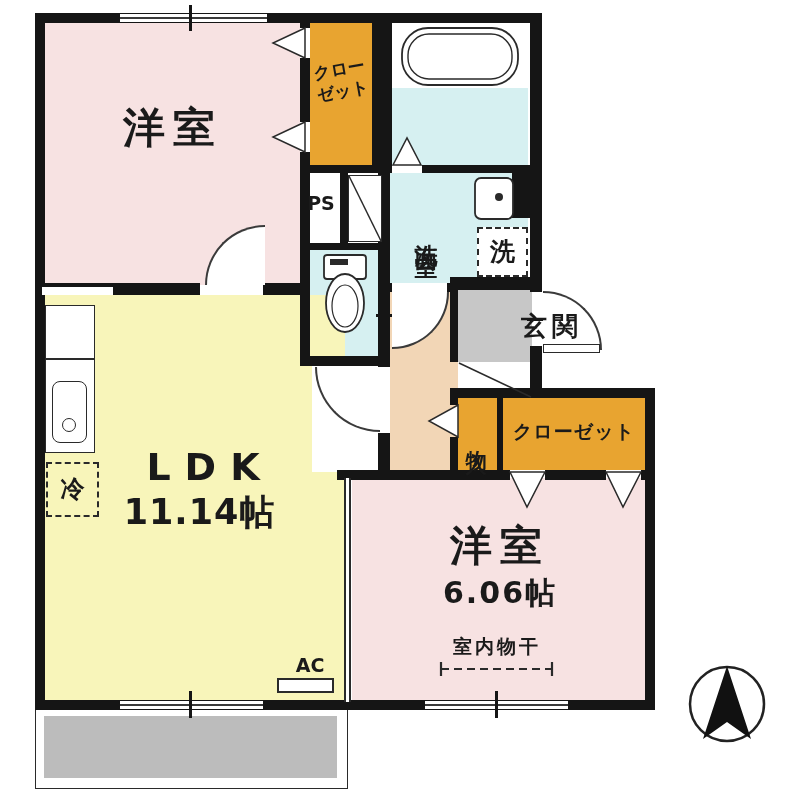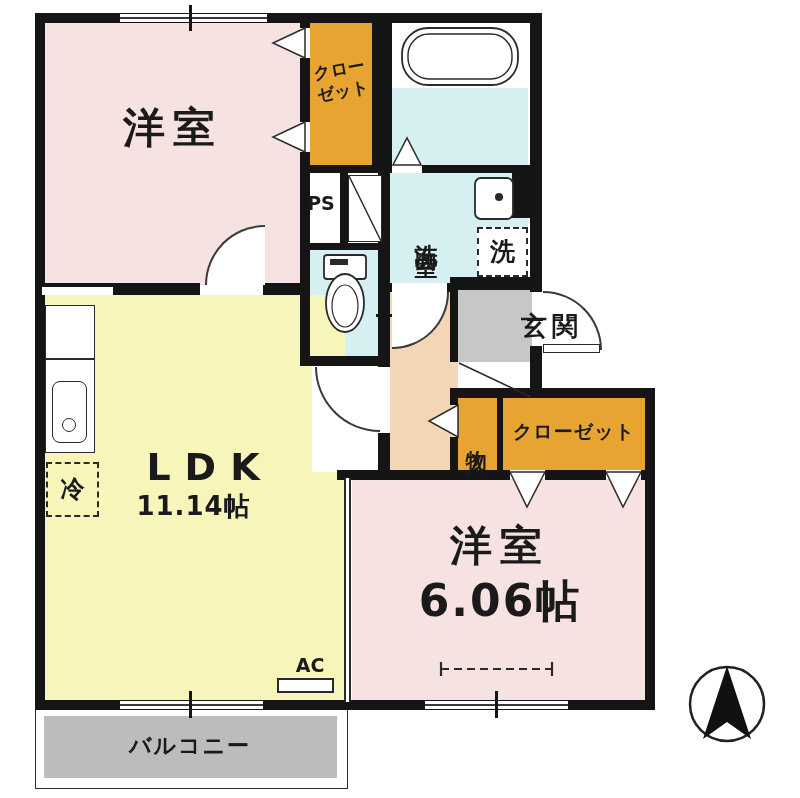--- a/index.html
+++ b/index.html
@@ -165,21 +165,21 @@
     <span style="display:block;">ゼット</span>
   </div>
 
   <div class="lbl" style="left:300px;top:193px;width:42px;font-size:19px;">PS</div>
   <div class="lbl vert" style="left:413px;top:182px;height:100px;font-size:23px;letter-spacing:5px;">洗面室</div>
   <div class="lbl" style="left:478px;top:312px;width:76px;font-size:26px;letter-spacing:5px;margin-left:36px;">玄関</div>
   <div class="lbl vert" style="left:464px;top:404px;height:64px;font-size:21px;letter-spacing:3px;">物入</div>
   <div class="lbl" style="left:105px;top:446px;width:210px;font-size:38px;letter-spacing:14px;">LDK</div>
 
   <div class="lbl" style="left:503px;top:421px;width:142px;font-size:19px;letter-spacing:1px;">クローゼット</div>
-  <div class="lbl" style="left:81px;top:492px;width:225px;font-size:26px;letter-spacing:1px;">11.14帖</div>
+  <div class="lbl" style="left:87px;top:492px;width:225px;font-size:35px;letter-spacing:1px;">11.14帖</div>
 
   <div class="lbl" style="left:390px;top:522px;width:220px;font-size:42px;letter-spacing:8px;">洋室</div>
-  <div class="lbl" style="left:380px;top:576px;width:240px;font-size:44px;letter-spacing:2px;">6.06帖</div>
+  <div class="lbl" style="left:380px;top:576px;width:240px;font-size:30px;letter-spacing:2px;">6.06帖</div>
+  <div class="lbl" style="left:412px;top:636px;width:170px;font-size:19px;letter-spacing:3px;">室内物干</div>
 
   <div class="lbl" style="left:285px;top:655px;width:50px;font-size:19px;">AC</div>
-  <div class="lbl" style="left:90px;top:733px;width:200px;font-size:22px;letter-spacing:2px;">バルコニー</div>
 
 </div>
 
 </body></html>

